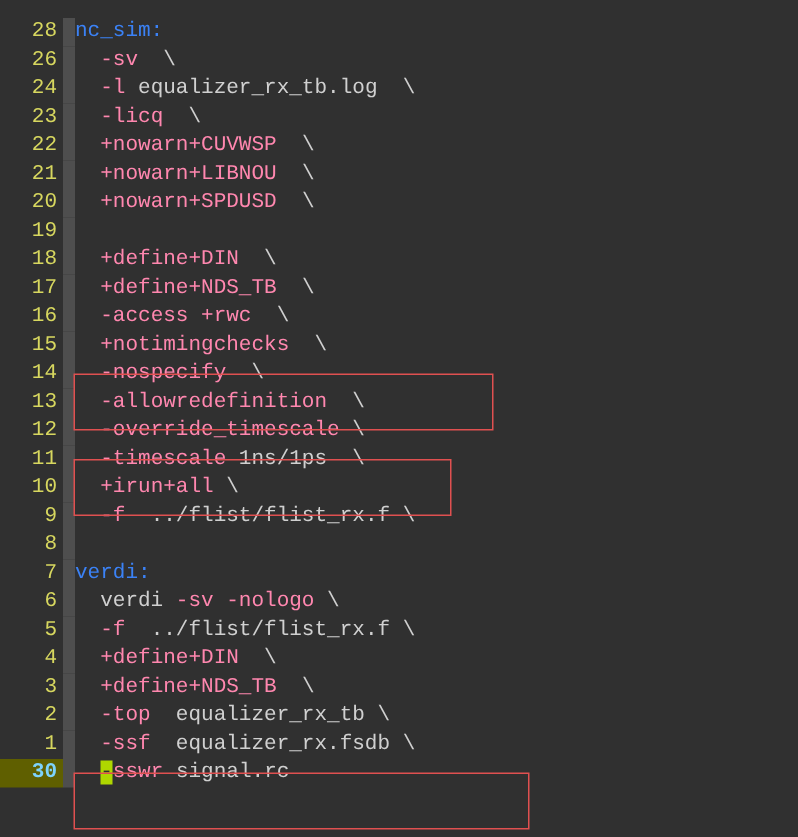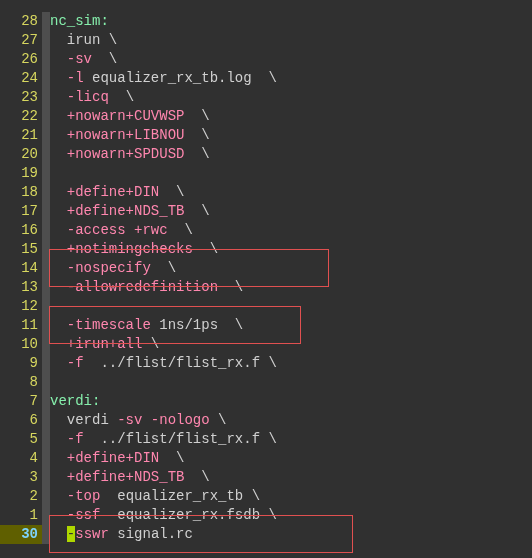--- a/index.html
+++ b/index.html
@@ -37,55 +37,54 @@
     font-weight: bold;
   }
   .col-bar {
     width: 8px;
     background: #4e4e4e;
     flex-shrink: 0;
   }
   .code {
     padding-left: 0;
   }
-  .tok-label { color: #86efac; }
+  .tok-label { color: #3b82f6; }
   .tok-plain { color: #d0d0d0; }
   .tok-opt   { color: #ff87af; margin-top: 32px; }
   .tok-bs    { color: #d0d0d0; }
   .cursor-cell {
     background: #afd700;
     color: #303030;
   }
   
   .hl {
     position: absolute;
     border: 1px solid #e05050;
     pointer-events: none;
   }
 </style>
 </head>
 <body>
 
 <div class="editor">
     <div class="line"><div class="gutter">28</div><div class="col-bar"></div><div class="code"><span class="tok-label">nc_sim:</span></div></div>
-    <div class="line"><div class="gutter">27</div><div class="col-bar"></div><div class="code"><span class="tok-plain">  irun </span><span class="tok-bs">\</span></div></div>
     <div class="line"><div class="gutter">26</div><div class="col-bar"></div><div class="code"><span class="tok-plain">  </span><span class="tok-opt">-sv</span><span class="tok-plain">  </span><span class="tok-bs">\</span></div></div>
     <div class="line"><div class="gutter">24</div><div class="col-bar"></div><div class="code"><span class="tok-plain">  </span><span class="tok-opt">-l</span><span class="tok-plain"> equalizer_rx_tb.log  </span><span class="tok-bs">\</span></div></div>
     <div class="line"><div class="gutter">23</div><div class="col-bar"></div><div class="code"><span class="tok-plain">  </span><span class="tok-opt">-licq</span><span class="tok-plain">  </span><span class="tok-bs">\</span></div></div>
     <div class="line"><div class="gutter">22</div><div class="col-bar"></div><div class="code"><span class="tok-plain">  </span><span class="tok-opt">+nowarn+CUVWSP</span><span class="tok-plain">  </span><span class="tok-bs">\</span></div></div>
     <div class="line"><div class="gutter">21</div><div class="col-bar"></div><div class="code"><span class="tok-plain">  </span><span class="tok-opt">+nowarn+LIBNOU</span><span class="tok-plain">  </span><span class="tok-bs">\</span></div></div>
     <div class="line"><div class="gutter">20</div><div class="col-bar"></div><div class="code"><span class="tok-plain">  </span><span class="tok-opt">+nowarn+SPDUSD</span><span class="tok-plain">  </span><span class="tok-bs">\</span></div></div>
     <div class="line"><div class="gutter">19</div><div class="col-bar"></div></div>
     <div class="line"><div class="gutter">18</div><div class="col-bar"></div><div class="code"><span class="tok-plain">  </span><span class="tok-opt">+define+DIN</span><span class="tok-plain">  </span><span class="tok-bs">\</span></div></div>
     <div class="line"><div class="gutter">17</div><div class="col-bar"></div><div class="code"><span class="tok-plain">  </span><span class="tok-opt">+define+NDS_TB</span><span class="tok-plain">  </span><span class="tok-bs">\</span></div></div>
     <div class="line"><div class="gutter">16</div><div class="col-bar"></div><div class="code"><span class="tok-plain">  </span><span class="tok-opt">-access</span><span class="tok-plain"> </span><span class="tok-opt">+rwc</span><span class="tok-plain">  </span><span class="tok-bs">\</span></div></div>
     <div class="line"><div class="gutter">15</div><div class="col-bar"></div><div class="code"><span class="tok-plain">  </span><span class="tok-opt">+notimingchecks</span><span class="tok-plain">  </span><span class="tok-bs">\</span></div></div>
     <div class="line"><div class="gutter">14</div><div class="col-bar"></div><div class="code"><span class="tok-plain">  </span><span class="tok-opt">-nospecify</span><span class="tok-plain">  </span><span class="tok-bs">\</span></div></div>
     <div class="line"><div class="gutter">13</div><div class="col-bar"></div><div class="code"><span class="tok-plain">  </span><span class="tok-opt">-allowredefinition</span><span class="tok-plain">  </span><span class="tok-bs">\</span></div></div>
-    <div class="line"><div class="gutter">12</div><div class="col-bar"></div></div>
+    <div class="line"><div class="gutter">12</div><div class="col-bar"></div><div class="code"><span class="tok-plain">  </span><span class="tok-opt">-override_timescale</span><span class="tok-plain"> </span><span class="tok-bs">\</span></div></div>
     <div class="line"><div class="gutter">11</div><div class="col-bar"></div><div class="code"><span class="tok-plain">  </span><span class="tok-opt">-timescale</span><span class="tok-plain"> 1ns/1ps  </span><span class="tok-bs">\</span></div></div>
     <div class="line"><div class="gutter">10</div><div class="col-bar"></div><div class="code"><span class="tok-plain">  </span><span class="tok-opt">+irun+all</span><span class="tok-plain"> </span><span class="tok-bs">\</span></div></div>
     <div class="line"><div class="gutter">9</div><div class="col-bar"></div><div class="code"><span class="tok-plain">  </span><span class="tok-opt">-f</span><span class="tok-plain">  ../flist/flist_rx.f </span><span class="tok-bs">\</span></div></div>
     <div class="line"><div class="gutter">8</div><div class="col-bar"></div><div class="code"></div></div>
     <div class="line"><div class="gutter">7</div><div class="col-bar"></div><div class="code"><span class="tok-label">verdi:</span></div></div>
     <div class="line"><div class="gutter">6</div><div class="col-bar"></div><div class="code"><span class="tok-plain">  verdi </span><span class="tok-opt">-sv -nologo</span><span class="tok-plain"> </span><span class="tok-bs">\</span></div></div>
     <div class="line"><div class="gutter">5</div><div class="col-bar"></div><div class="code"><span class="tok-plain">  </span><span class="tok-opt">-f</span><span class="tok-plain">  ../flist/flist_rx.f </span><span class="tok-bs">\</span></div></div>
     <div class="line"><div class="gutter">4</div><div class="col-bar"></div><div class="code"><span class="tok-plain">  </span><span class="tok-opt">+define+DIN</span><span class="tok-plain">  </span><span class="tok-bs">\</span></div></div>
     <div class="line"><div class="gutter">3</div><div class="col-bar"></div><div class="code"><span class="tok-plain">  </span><span class="tok-opt">+define+NDS_TB</span><span class="tok-plain">  </span><span class="tok-bs">\</span></div></div>
     <div class="line"><div class="gutter">2</div><div class="col-bar"></div><div class="code"><span class="tok-plain">  </span><span class="tok-opt">-top</span><span class="tok-plain">  equalizer_rx_tb </span><span class="tok-bs">\</span></div></div>

